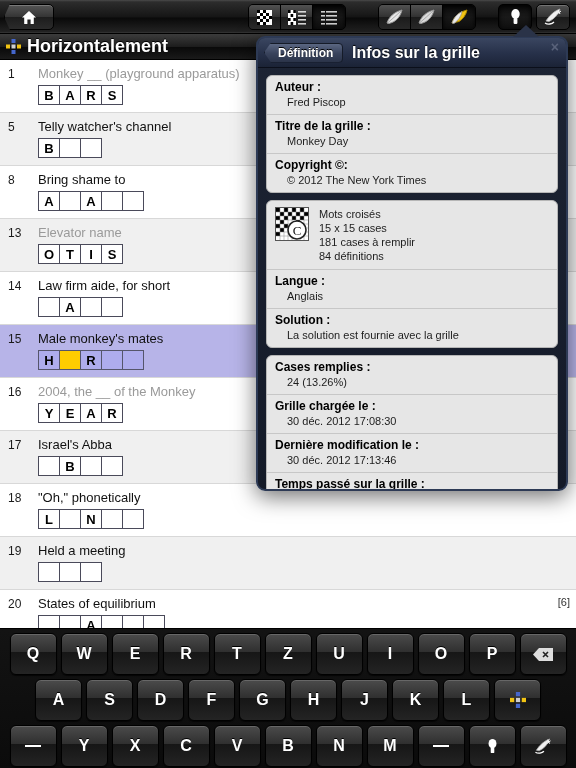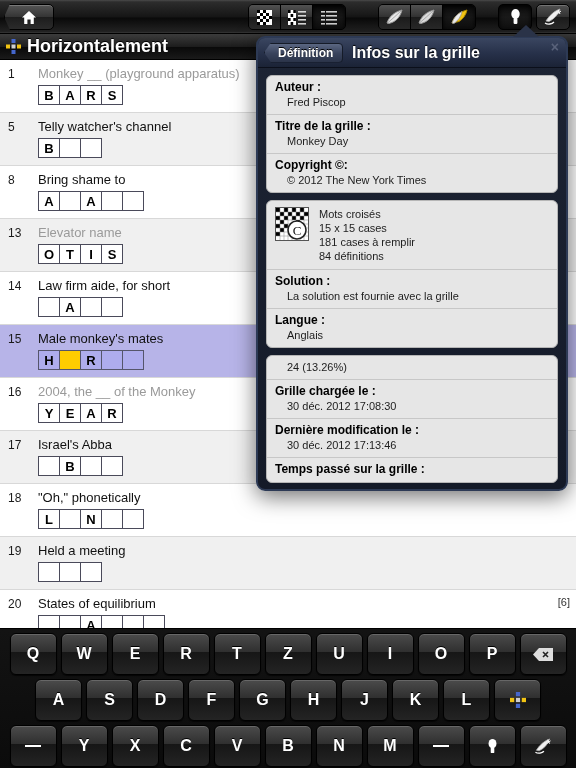--- a/index.html
+++ b/index.html
@@ -508,31 +508,32 @@
           </div>
           <div class="meta-lines" id="meta-lines">
               <div>Mots croisés</div>
               <div>15 x 15 cases</div>
               <div>181 cases à remplir</div>
               <div>84 définitions</div>
             </div>
         </div>
         <div id="card2">
             <div class="fld">
+              <div class="fld-k">Langue :</div>
+              <div class="fld-v">Anglais</div>
+            </div>
+            <div class="fld">
               <div class="fld-k">Solution :</div>
               <div class="fld-v">La solution est fournie avec la grille</div>
             </div>
-            <div class="fld">
-              <div class="fld-k">Langue :</div>
-              <div class="fld-v">Anglais</div>
-            </div>
           </div>
       </div>
       <div class="card" id="card3">
           <div class="fld">
+            <div class="fld-k">Cases remplies :</div>
             <div class="fld-v">24  (13.26%)</div>
           </div>
           <div class="fld">
             <div class="fld-k">Grille chargée le :</div>
             <div class="fld-v">30 déc. 2012 17:08:30</div>
           </div>
           <div class="fld">
             <div class="fld-k">Dernière modification le :</div>
             <div class="fld-v">30 déc. 2012 17:13:46</div>
           </div>

